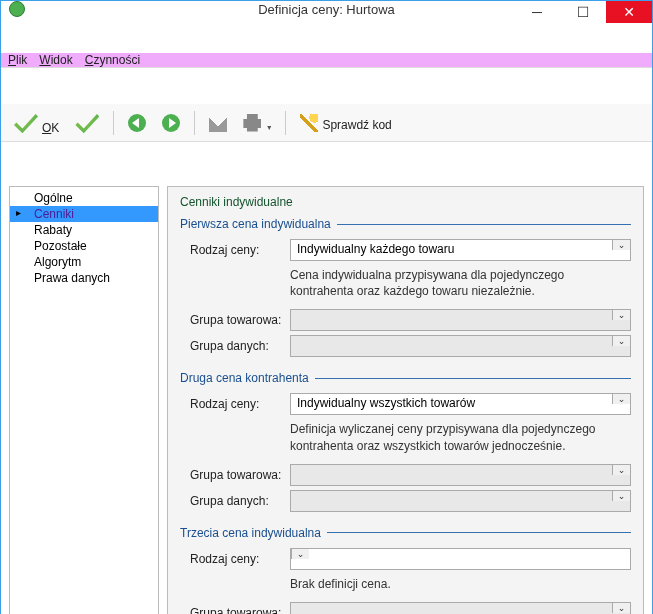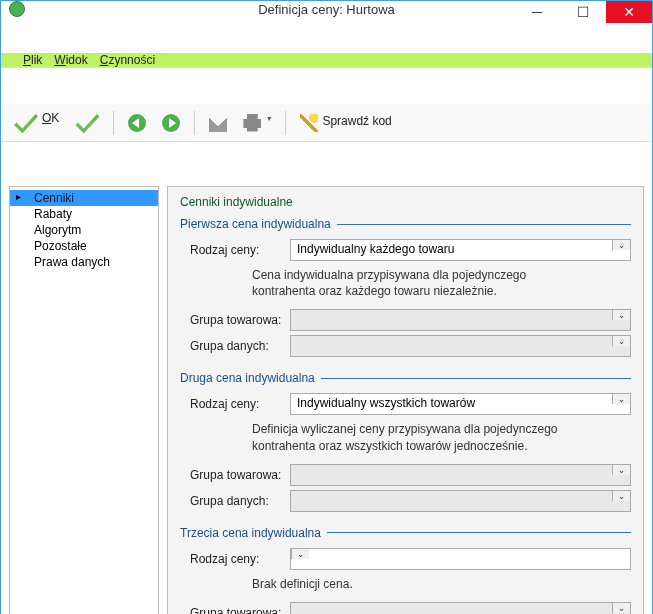--- a/index.html
+++ b/index.html
@@ -10,63 +10,63 @@
 
 .titlebar { height: 30px; background: #fff; display: flex; align-items: center; position: relative; }
 .titlebar-icon { width: 16px; height: 16px; margin-left: 8px; background: #4caf50; border-radius: 50%; border: 1px solid #2e7d32; }
 .titlebar-title { position: absolute; left: 0; right: 0; text-align: center; font-size: 13px; color: #333; pointer-events: none; }
 .titlebar-buttons { position: absolute; right: 0; top: 0; display: flex; }
 .tb-btn { width: 46px; height: 22px; display: flex; align-items: center; justify-content: center; font-size: 14px; color: #333; background: #fff; }
 .tb-close { background: #e81123; color: #fff; }
 .tb-minus { font-weight: bold; line-height: 1; }
 
 
-.menubar { height: 22px; display: flex; align-items: flex-start; padding: 0 10px 0 22px; background: #bef264; border-bottom: 1px solid #ddd; gap: 12px; }
+.menubar { height: 22px; display: flex; align-items: flex-start; padding: 0 10px 0 7px; background: #f0abfc; border-bottom: 1px solid #ddd; gap: 12px; }
 .menu-item { font-size: 12px; color: #222; cursor: default; }
 .menu-item .ul { text-decoration: underline; }
 
 
 .toolbar { height: 38px; display: flex; align-items: center; padding: 0 8px; gap: 6px; background: #f8f8f8; border-bottom: 1px solid #ddd; }
 .tb-sep { width: 1px; height: 24px; background: #ccc; margin: 0 3px; }
-.tool-btn { display: flex; align-items: flex-start; gap: 4px; padding: 13px 5px; border-radius: 2px; }
+.tool-btn { display: flex; align-items: flex-end; gap: 4px; padding: 13px 5px; border-radius: 2px; }
 .tool-label { font-size: 12px; color: #222; }
 .tool-label .ul { text-decoration: underline; }
 .ico { width: 18px; height: 18px; display: inline-block; }
 .ico-check { background: radial-gradient(circle at 30% 30%, #8bc34a, #4caf50); clip-path: polygon(10% 50%, 35% 75%, 90% 15%, 100% 25%, 35% 95%, 0 60%); }
 .ico-check-big { width: 24px; height: 24px; }
 .ico-arrow-l, .ico-arrow-r { border-radius: 50%; background: #4caf50; position: relative; }
 .ico-arrow-l::after, .ico-arrow-r::after { content:""; position: absolute; top: 4px; width: 0; height: 0; border-top: 5px solid transparent; border-bottom: 5px solid transparent; }
 .ico-arrow-l::after { left: 4px; border-right: 7px solid #fff; }
 .ico-arrow-r::after { right: 4px; border-left: 7px solid #fff; }
 .ico-tools { background: linear-gradient(45deg, #999 40%, transparent 40%), linear-gradient(-45deg, #999 40%, transparent 40%); }
 .ico-print { background: #888; clip-path: polygon(20% 0, 80% 0, 80% 30%, 100% 30%, 100% 80%, 80% 80%, 80% 100%, 20% 100%, 20% 80%, 0 80%, 0 30%, 20% 30%); }
 .ico-wand { background: linear-gradient(45deg, transparent 40%, #d4a017 40%, #d4a017 55%, transparent 55%), radial-gradient(circle at 80% 20%, #ffd54f 25%, transparent 25%); }
 .dd-arrow { font-size: 8px; color: #555; margin-left: 2px; }
 
 
 .content { flex: 1; display: flex; padding: 8px; gap: 8px; background: #fff; }
 .sidebar { width: 150px; border: 1px solid #bbb; background: #fff; padding: 3px 0; }
 .sb-item { padding: 1px 8px 1px 24px; font-size: 12px; color: #000; position: relative; white-space: nowrap; }
-.sb-item.selected { background: #3399ff; color: #0f172a; }
+.sb-item.selected { background: #3399ff; color: #4c1d95; }
 .sb-item.selected::before { content: "▸"; position: absolute; left: 6px; color: #000; font-size: 10px; }
 
 .main { flex: 1; border: 1px solid #bbb; background: #f4f4f4; padding: 8px 12px 4px 12px; overflow: auto; }
 .main-title { font-size: 12px; font-weight: normal; color: #14532d; margin-bottom: 8px; }
 
 fieldset { border: none; border-top: 1px solid #3670b0; margin: 6px 0 10px 0; padding: 8px 0 0 0; }
 legend { color: #1a4f8f; font-size: 12px; padding-right: 6px; }
 
 .row { display: flex; align-items: center; margin: 0 0 4px 10px; }
 .row-label { width: 100px; font-size: 12px; color: #222; }
 .row-input { flex: 1; }
 .combo { display: flex; align-items: flex-start; height: 22px; border: 1px solid #aaa; background: #fff; }
 .combo.disabled { background: #e8e8e8; }
 .combo-value { flex: 1; padding: 2px 6px; font-size: 12px; overflow: hidden; white-space: nowrap; }
 .combo-btn { width: 18px; border-left: 1px solid #aaa; background: #f0f0f0; display: flex; align-items: center; justify-content: center; font-size: 9px; color: #333; }
-.desc { margin: 6px 0 10px 72px; font-size: 12px; color: #333; line-height: 1.35; max-width: 320px; }
+.desc { margin: 6px 0 10px 110px; font-size: 12px; color: #333; line-height: 1.35; max-width: 320px; }
 
 
 .statusbar { height: 22px; border-top: 1px solid #ddd; display: flex; align-items: center; justify-content: flex-start; padding: 0 18px; font-size: 12px; color: #0f766e; background: #fff; }
 </style>
 </head>
 <body>
 
 <div class="window">
 
   <div class="titlebar">
@@ -112,24 +112,25 @@
     </div>
     <span class="tb-sep"></span>
     <div class="tool-btn">
       <span class="ico ico-wand"></span>
       <span class="tool-label">Sprawdź kod</span>
     </div>
   </div>
 
   <div class="content">
     <div class="sidebar">
+      <div class="sb-item">Ogólne</div>
       <div class="sb-item selected">Cenniki</div>
       <div class="sb-item">Rabaty</div>
+      <div class="sb-item">Pozostałe</div>
       <div class="sb-item">Algorytm</div>
-      <div class="sb-item">Pozostałe</div>
       <div class="sb-item">Prawa danych</div>
     </div>
 
     <div class="main">
       <div class="main-title">Cenniki indywidualne</div>
 
       <fieldset>
         <legend>Pierwsza cena indywidualna</legend>
         <div class="row">
           <div class="row-label">Rodzaj ceny:</div>
@@ -155,21 +156,21 @@
           <div class="row-input">
             <div class="combo disabled">
               <div class="combo-value"></div>
               <div class="combo-btn">⌄</div>
             </div>
           </div>
         </div>
       </fieldset>
 
       <fieldset>
-        <legend>Druga cena indywidualna</legend>
+        <legend>Druga cena kontrahenta</legend>
         <div class="row">
           <div class="row-label">Rodzaj ceny:</div>
           <div class="row-input">
             <div class="combo">
               <div class="combo-value">Indywidualny wszystkich towarów</div>
               <div class="combo-btn">⌄</div>
             </div>
           </div>
         </div>
         <div class="desc">Definicja wyliczanej ceny przypisywana dla pojedynczego kontrahenta oraz wszystkich towarów jednocześnie.</div>

